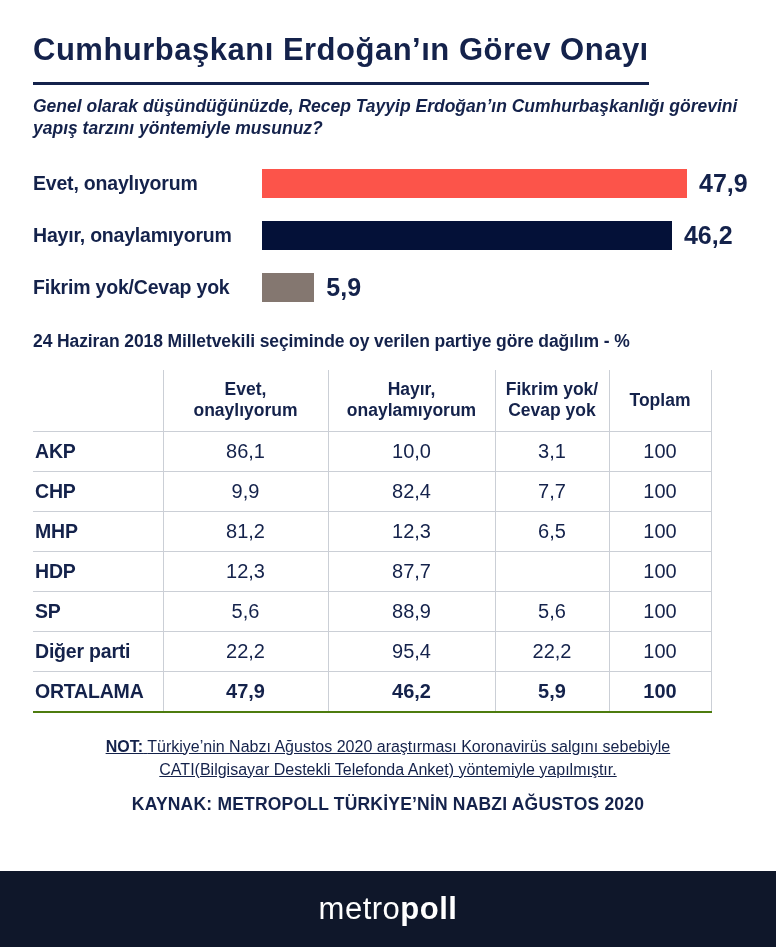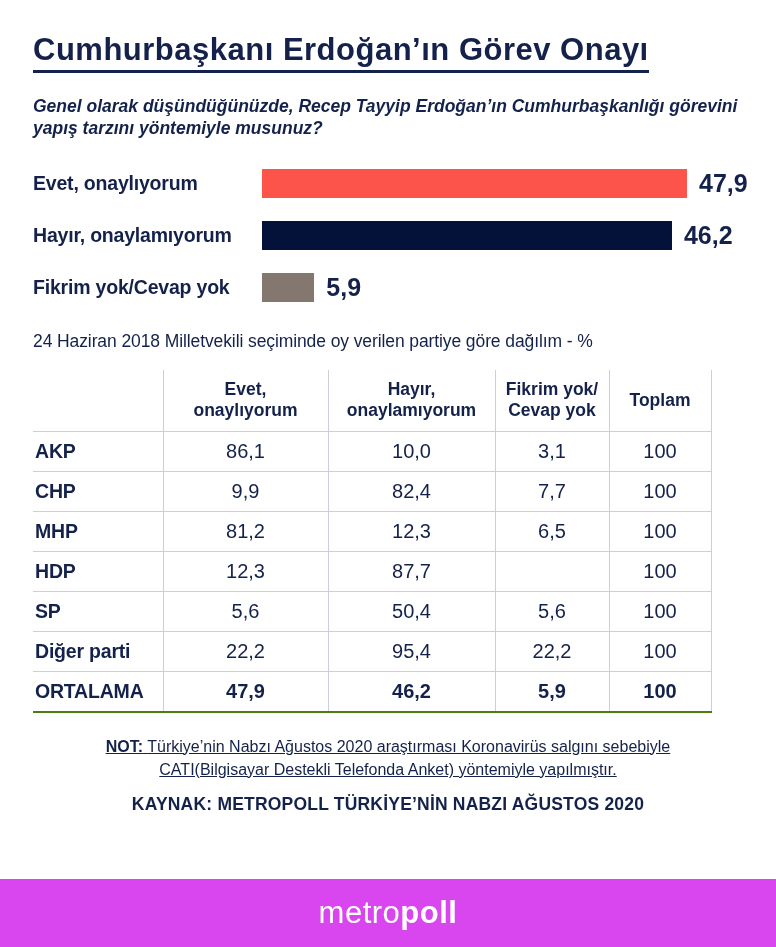--- a/index.html
+++ b/index.html
@@ -21,21 +21,21 @@
   
   h1.title {
     margin: 33px 0 0 0;
     font-size: 31px;
     font-weight: 700;
     letter-spacing: 0.5px;
     line-height: 1.12;
   }
   h1.title .underlined {
     border-bottom: 3px solid #14224B;
-    padding-bottom: 3px;
+    padding-bottom: 15px;
   }
 
   
   .question {
     margin-top: 27px;
     font-size: 17.5px;
     font-weight: 700;
     font-style: italic;
     line-height: 1.28;
     max-width: 714px;
@@ -61,21 +61,21 @@
   .bar-value {
     margin-left: 12px;
     font-size: 25px;
     font-weight: 700;
   }
 
   
   .table-title {
     margin-top: 17px;
     font-size: 17.5px;
-    font-weight: 400;
+    font-weight: 700;
     letter-spacing: -0.1px;
   }
   table.party-table {
     border-collapse: collapse;
     table-layout: fixed;
     width: 678px;
     margin-top: 18px;
   }
   .party-table col.c0 { width: 130px; }
   .party-table col.c1 { width: 165px; }
@@ -133,22 +133,22 @@
     text-align: center;
     font-size: 17.5px;
     font-weight: 700;
     letter-spacing: 0.2px;
   }
 
   
   .footer {
     position: absolute;
     left: 0; right: 0; bottom: 0;
-    height: 68px;
-    background: #d946ef;
+    height: 76px;
+    background: #0f172a;
     display: flex;
     align-items: center;
     justify-content: center;
   }
   .logo {
     color: #ffffff;
     font-size: 31px;
     letter-spacing: 0.5px;
   }
   .logo .logo-light { font-weight: 400; }
@@ -226,21 +226,21 @@
           <tr>
             <td class="party-cell">HDP</td>
             <td class="num-cell">12,3</td>
             <td class="num-cell">87,7</td>
             <td class="num-cell"></td>
             <td class="num-cell">100</td>
           </tr>
           <tr>
             <td class="party-cell">SP</td>
             <td class="num-cell">5,6</td>
-            <td class="num-cell">50,4</td>
+            <td class="num-cell">88,9</td>
             <td class="num-cell">5,6</td>
             <td class="num-cell">100</td>
           </tr>
           <tr>
             <td class="party-cell">Diğer parti</td>
             <td class="num-cell">22,2</td>
             <td class="num-cell">95,4</td>
             <td class="num-cell">22,2</td>
             <td class="num-cell">100</td>
           </tr>

